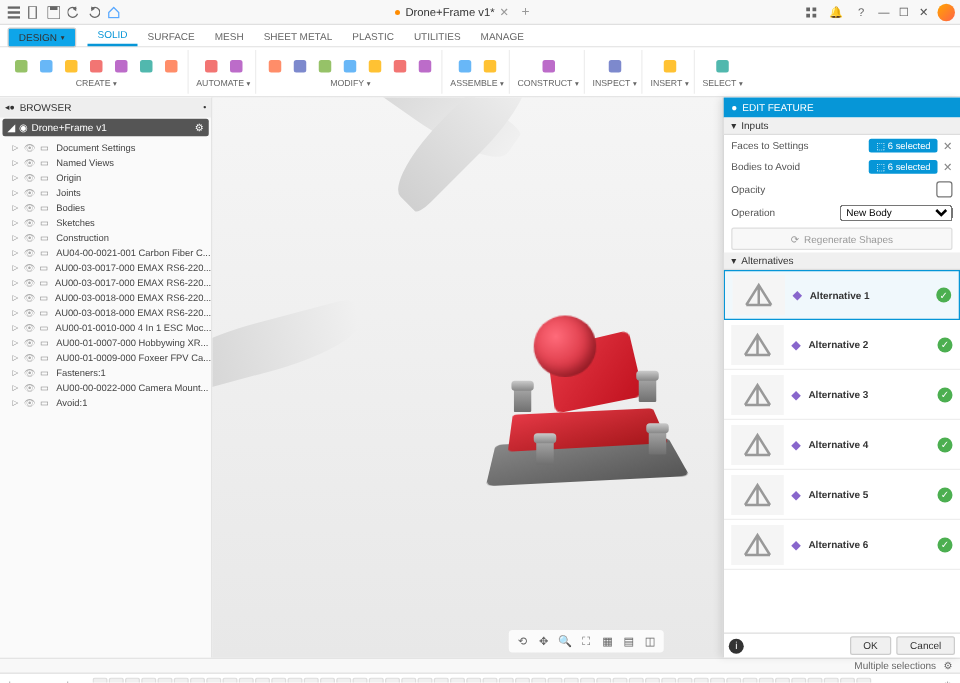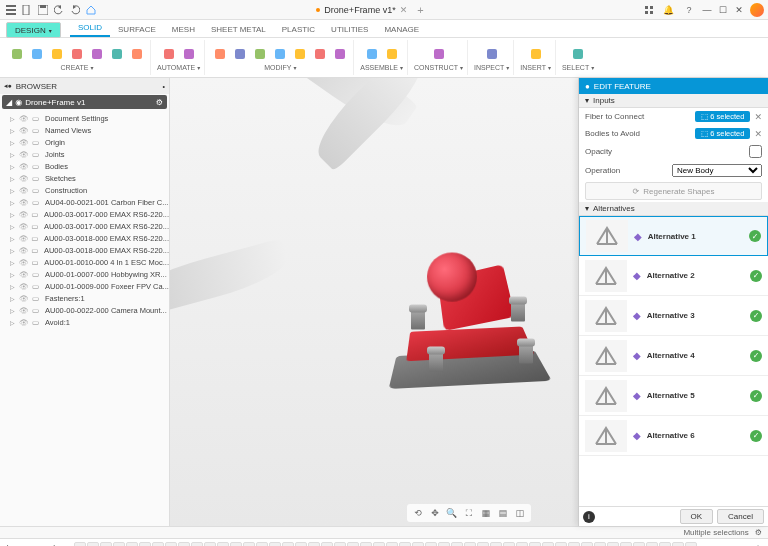--- a/index.html
+++ b/index.html
@@ -11,21 +11,21 @@
 .titlebar-icon { width: 14px; height: 14px; display: flex; align-items: center; justify-content: center; color: #666; cursor: pointer; }
 .titlebar-icon svg { width: 10px; height: 10px; }
 .titlebar-center { flex: 1; display: flex; justify-content: center; align-items: center; gap: 4px; }
 .doc-dot { width: 4px; height: 4px; background: #ff8c00; border-radius: 50%; }
 .titlebar-right { display: flex; gap: 6px; align-items: center; }
 .win-btn { width: 10px; height: 10px; display:flex; align-items:center; justify-content:center; color:#555; }
 .avatar { width: 14px; height: 14px; border-radius: 50%; background: linear-gradient(135deg,#ffa500,#ff6347); }
 
 
 .ribbon-tabs { height: 18px; display: flex; align-items: flex-end; background: #fff; padding-left: 70px; gap: 0; border-bottom: 1px solid #e0e0e0; }
-.design-btn { position: absolute; left: 6px; top: 22px; height: 16px; padding: 0 8px; background: #5eead4; border: 1px solid #ccc; border-radius: 2px; font-size: 8px; display: flex; align-items: center; gap: 3px; }
+.design-btn { position: absolute; left: 6px; top: 22px; height: 16px; padding: 0 8px; background: #0ea5e9; border: 1px solid #ccc; border-radius: 2px; font-size: 8px; display: flex; align-items: center; gap: 3px; }
 .rtab { padding: 3px 8px; font-size: 8px; color: #666; cursor: pointer; margin-top: 43px; }
 .rtab.active { color: #0696d7; border-bottom: 2px solid #0696d7; }
 
 
 .toolbar { height: 40px; background: #fff; display: flex; align-items: center; padding: 2px 4px; border-bottom: 1px solid #ddd; gap: 2px; }
 .tool-group { display: flex; flex-direction: column; align-items: center; padding: 0 4px; border-right: 1px solid #eee; height: 100%; justify-content: center; }
 .tool-group:last-child { border-right: none; }
 .tool-icons { display: flex; gap: 2px; }
 .tool-icon { width: 18px; height: 18px; display: flex; align-items: center; justify-content: center; border-radius: 2px; cursor: pointer; }
 .tool-icon svg { width: 14px; height: 14px; }
@@ -498,21 +498,21 @@
   <div class="edit-panel">
     <div class="panel-hdr">
       ● <span style="margin-left:4px;">EDIT FEATURE</span>
     </div>
     <div class="panel-section-hdr">
       <span>▾</span>
         <span>Inputs</span>
     </div>
     <div id="input-rows">
         <div class="input-row">
-          <span class="input-label">Fiber to Connect</span>
+          <span class="input-label">Faces to Settings</span>
           <span class="pill">⬚ 6 selected</span>
           <span class="x-btn">✕</span>
         </div>
         <div class="input-row">
           <span class="input-label">Bodies to Avoid</span>
           <span class="pill">⬚ 6 selected</span>
           <span class="x-btn">✕</span>
         </div>
         <div class="input-row">
           <span class="input-label">Opacity</span>

